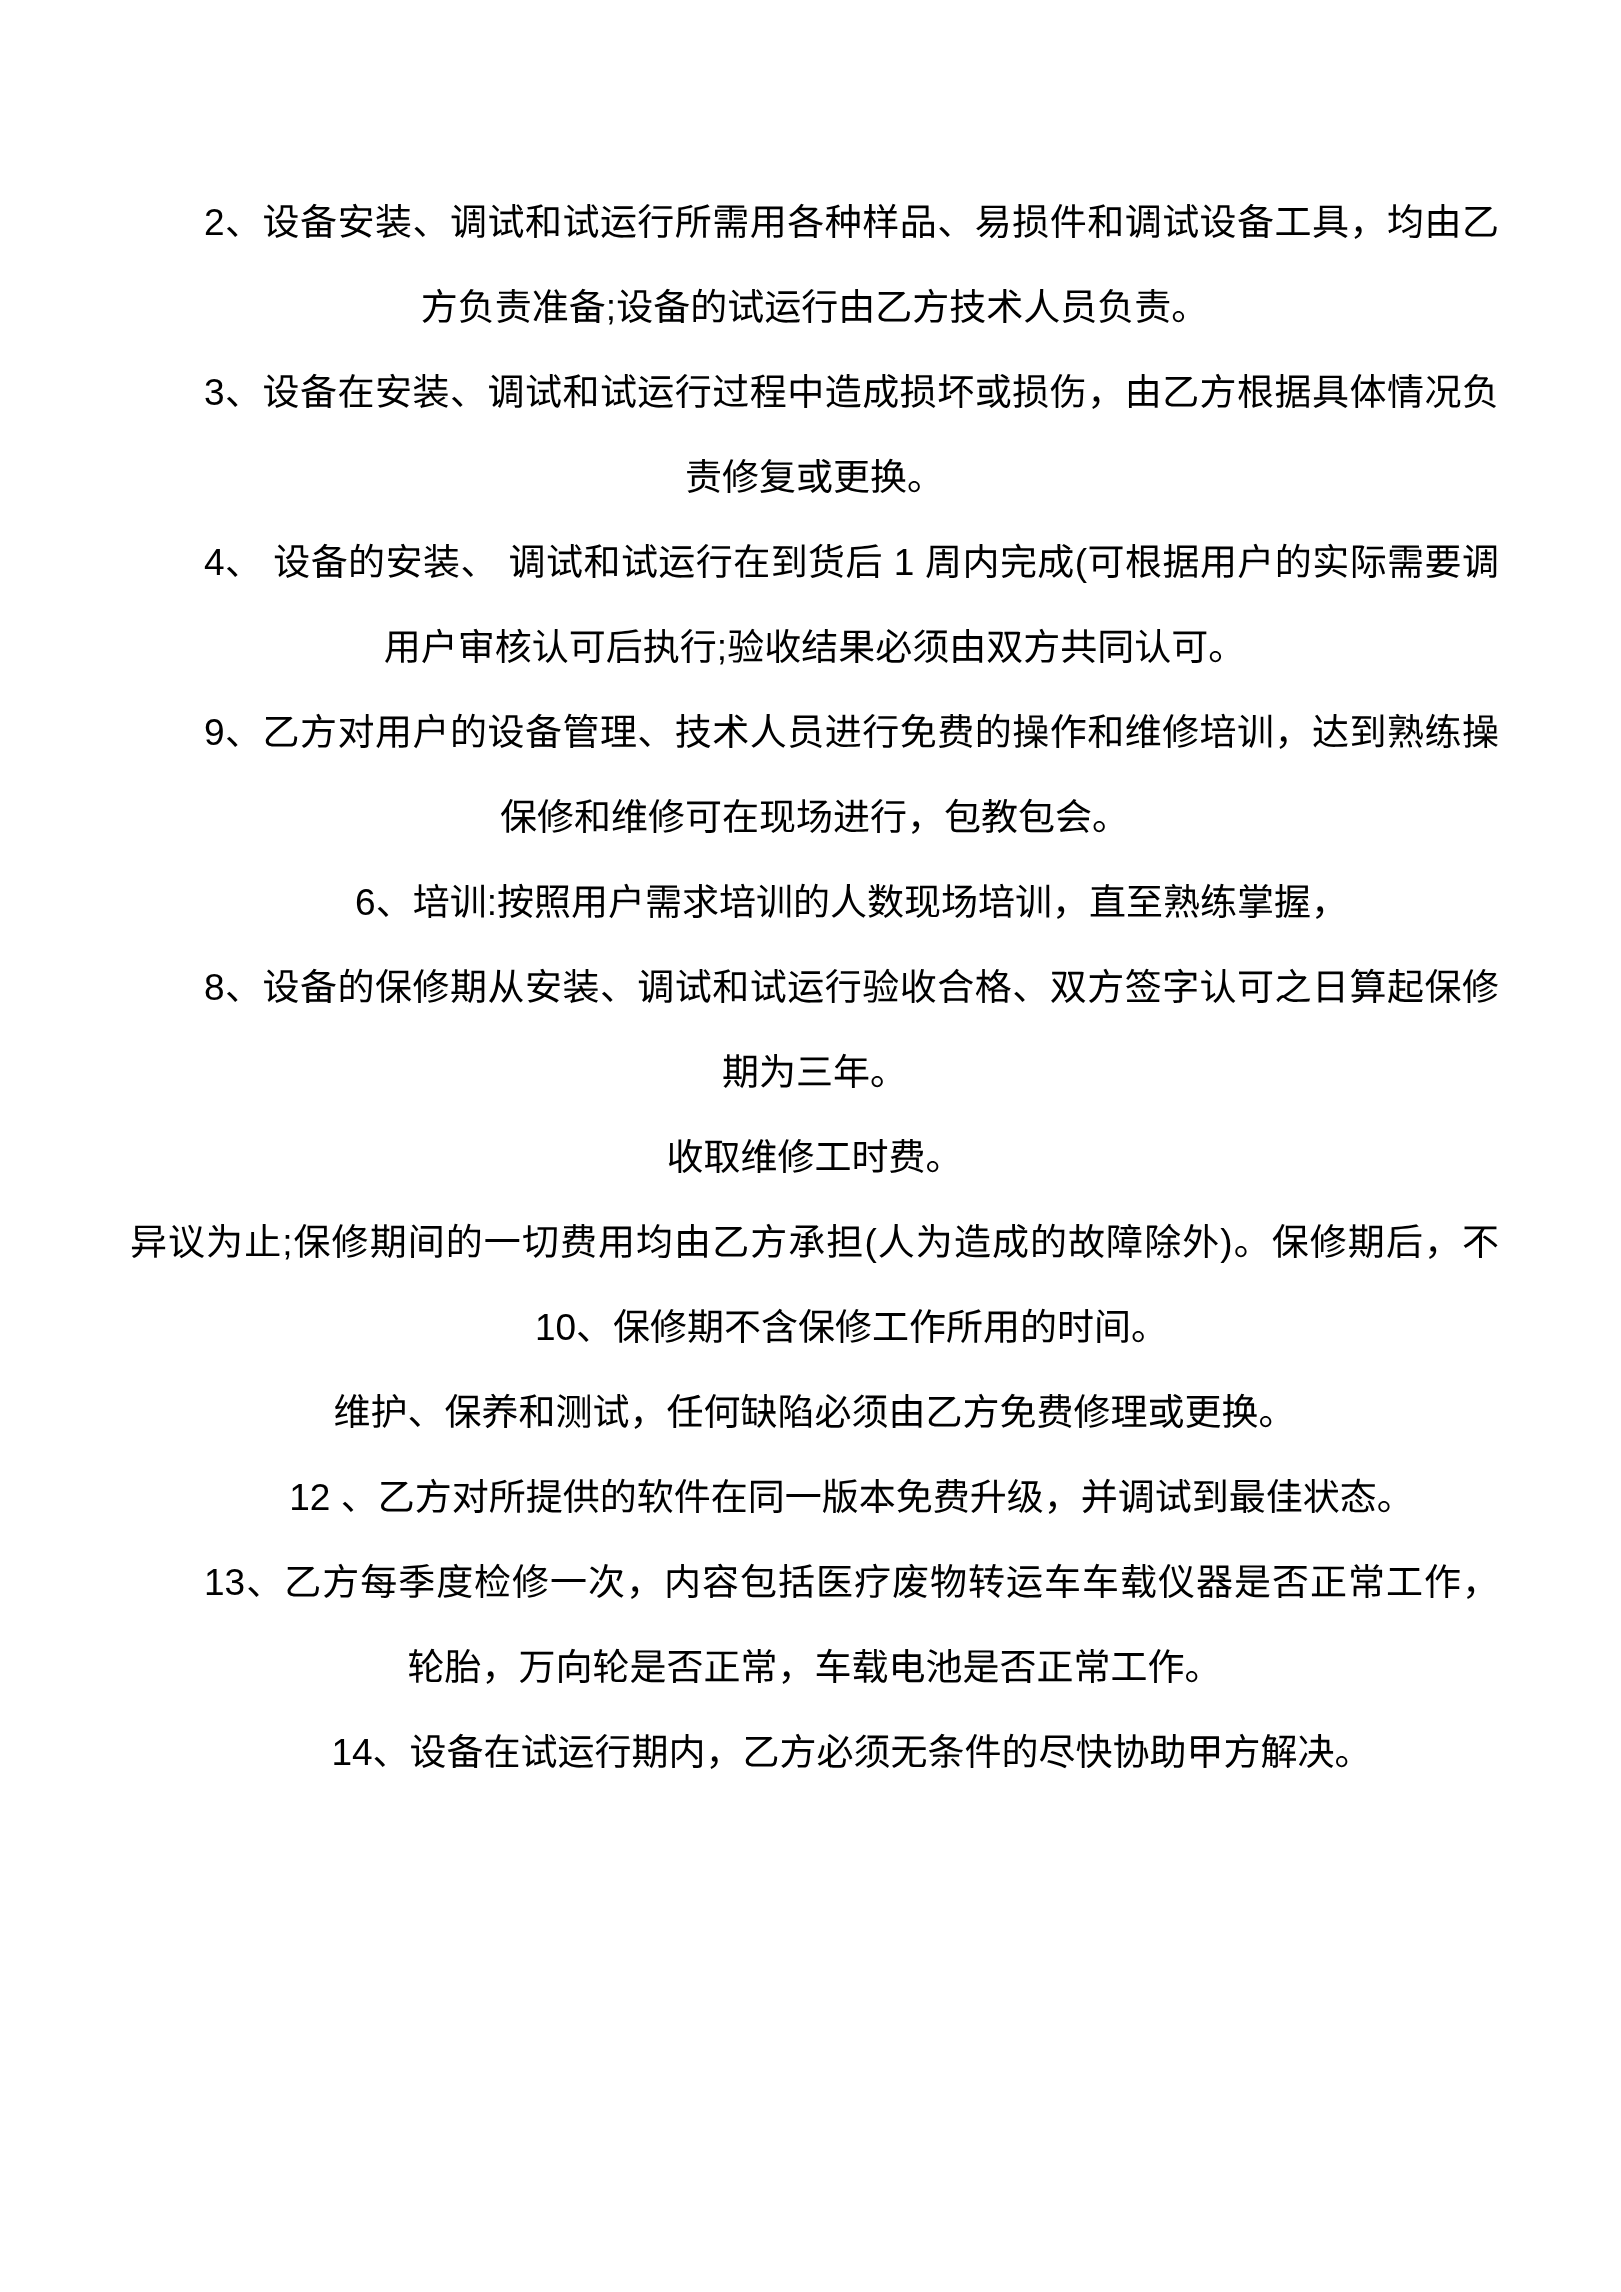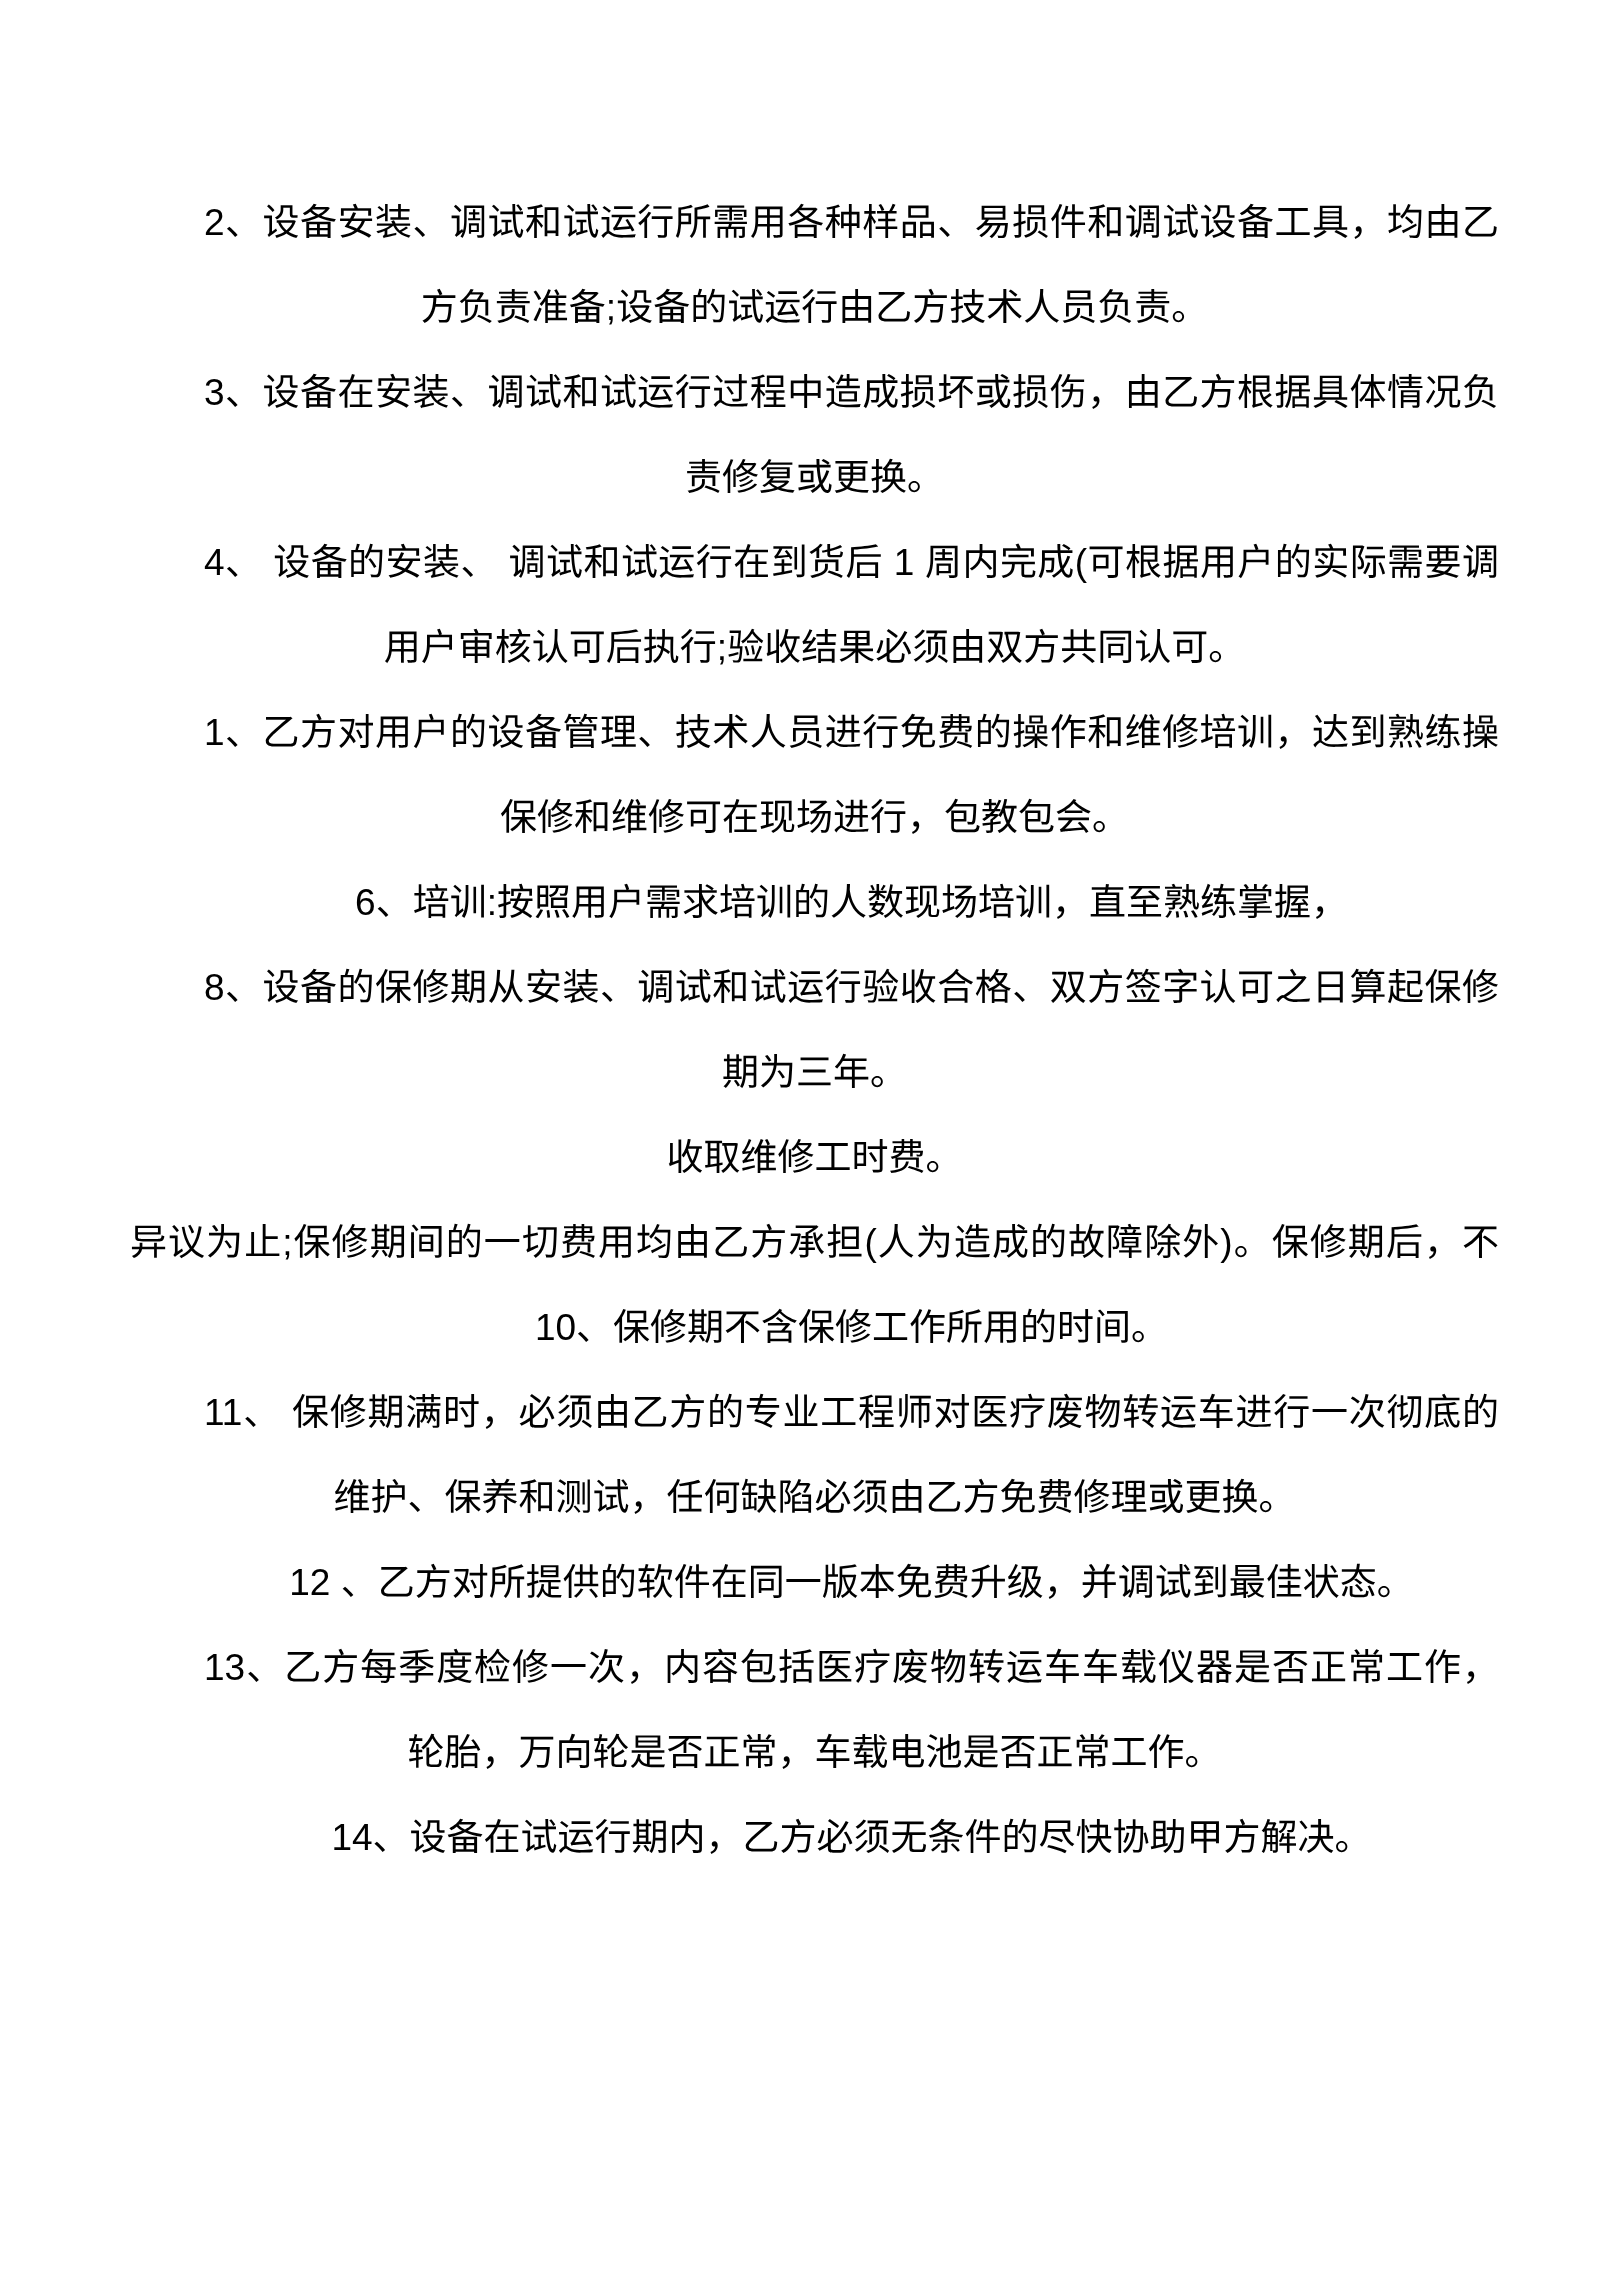--- a/index.html
+++ b/index.html
@@ -62,21 +62,21 @@
       <div class="line indent fill">3、设备在安装、调试和试运行过程中造成损坏或损伤，由乙方根据具体情况负</div>
       <div class="line">责修复或更换。</div>
     </div>
 
     <div class="para">
       <div class="line indent fill">4、 设备的安装、 调试和试运行在到货后 1 周内完成(可根据用户的实际需要调</div>
       <div class="line">用户审核认可后执行;验收结果必须由双方共同认可。</div>
     </div>
 
     <div class="para">
-      <div class="line indent fill">1、乙方对用户的设备管理、技术人员进行免费的操作和维修培训，达到熟练操</div>
+      <div class="line indent fill">9、乙方对用户的设备管理、技术人员进行免费的操作和维修培训，达到熟练操</div>
       <div class="line">保修和维修可在现场进行，包教包会。</div>
     </div>
 
     <div class="para">
       <div class="line indent">6、培训:按照用户需求培训的人数现场培训，直至熟练掌握，</div>
     </div>
 
     <div class="para">
       <div class="line indent fill">8、设备的保修期从安装、调试和试运行验收合格、双方签字认可之日算起保修</div>
       <div class="line">期为三年。</div>
@@ -85,21 +85,20 @@
     <div class="para">
       <div class="line">收取维修工时费。</div>
       <div class="line fill">异议为止;保修期间的一切费用均由乙方承担(人为造成的故障除外)。保修期后，不</div>
     </div>
 
     <div class="para">
       <div class="line indent">10、保修期不含保修工作所用的时间。</div>
     </div>
 
     <div class="para">
-      <div class="line indent fill">11、 保修期满时，必须由乙方的专业工程师对医疗废物转运车进行一次彻底的</div>
       <div class="line">维护、保养和测试，任何缺陷必须由乙方免费修理或更换。</div>
     </div>
 
     <div class="para">
       <div class="line indent">12 、乙方对所提供的软件在同一版本免费升级，并调试到最佳状态。</div>
     </div>
 
     <div class="para">
       <div class="line indent fill">13、乙方每季度检修一次，内容包括医疗废物转运车车载仪器是否正常工作，</div>
       <div class="line">轮胎，万向轮是否正常，车载电池是否正常工作。</div>

